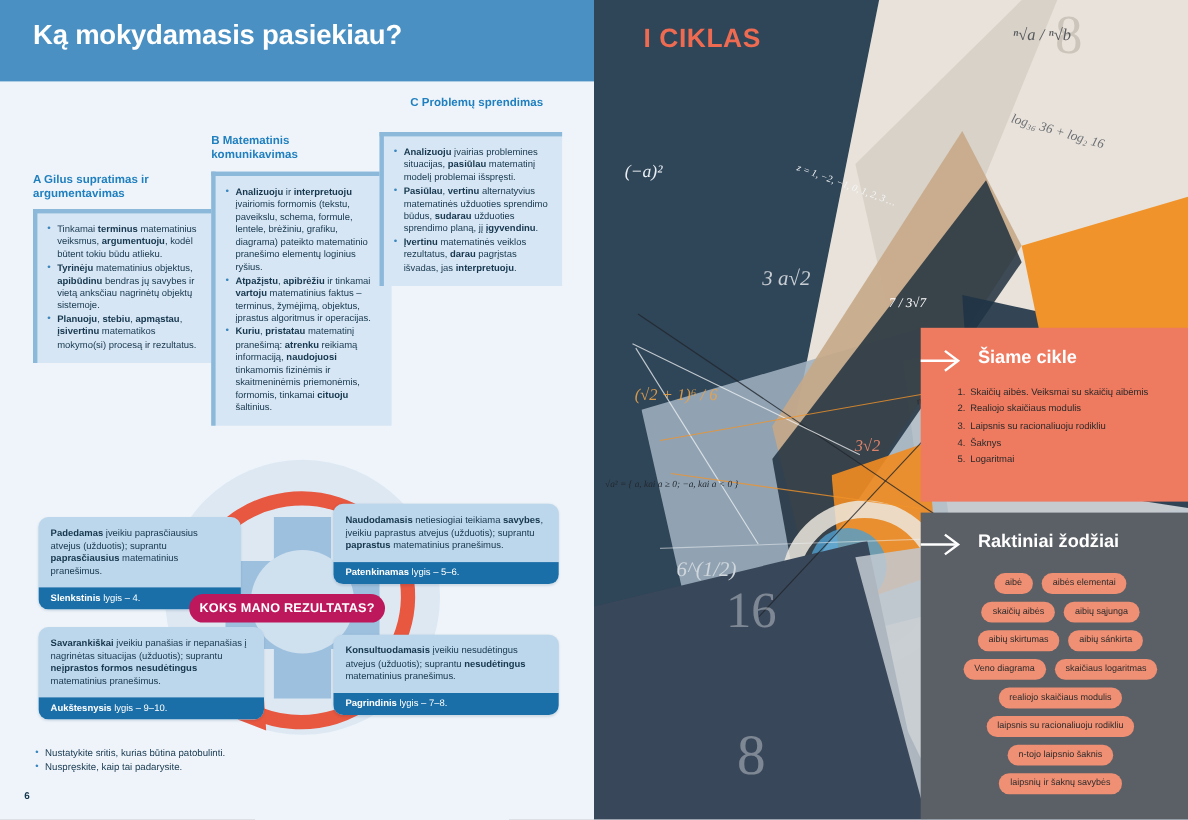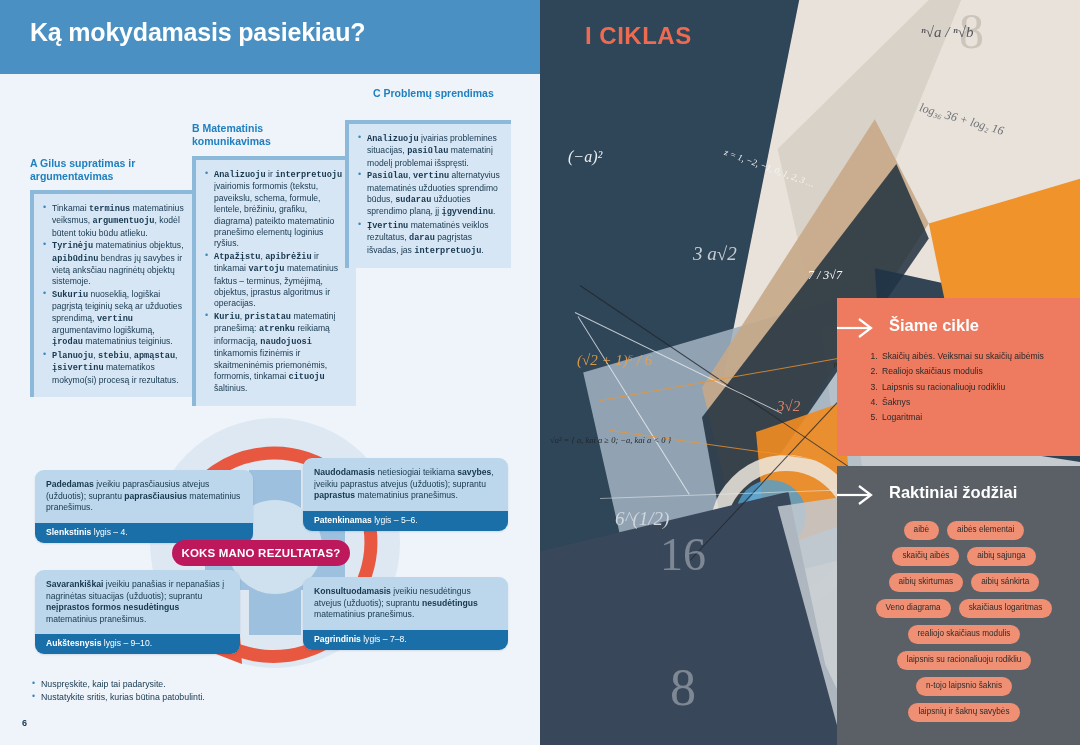--- a/index.html
+++ b/index.html
@@ -62,36 +62,36 @@
     border-left:4px solid #8cb9da;border-top:4px solid #8cb9da;
   }
   .bulletbox.a{left:30px;top:190px;width:145px;}
   .bulletbox.b{left:192px;top:156px;width:140px;}
   .bulletbox.c{left:345px;top:120px;width:142px;}
   .bulletbox ul{margin:0;padding:0;list-style:none;}
   .bulletbox li{position:relative;padding-left:9px;margin-bottom:1px;text-align:left;}
   .bulletbox li:before{
     content:"\2022";position:absolute;left:0;top:-1px;color:#3a87be;font-size:9px;
   }
-  .bulletbox b{font-weight:bold;font-family:Liberation Mono, monospace;}
+  .bulletbox b{font-weight:bold;}
 
   
   .levelbox{
     position:absolute;border-radius:9px;overflow:hidden;
     background:#bcd7ec;box-shadow:0 1px 2px rgba(10,40,70,.12);
   }
   .levelbox .body{
     padding:9px 11px 9px 11px;font-size:8.6px;line-height:11.6px;color:#16374e;
   }
   .levelbox .foot{
     background:#1b6fa8;color:#ffffff;padding:4px 11px 5px 11px;
     font-size:8.6px;line-height:11px;
   }
   .levelbox .foot b{font-weight:bold;}
-  .levelbox.lb1{left:35px;top:470px;width:218px;}
+  .levelbox.lb1{left:35px;top:470px;width:184px;}
   .levelbox.lb2{left:303px;top:458px;width:205px;}
   .levelbox.lb3{left:35px;top:570px;width:205px;}
   .levelbox.lb4{left:303px;top:577px;width:205px;}
 
   .center-badge{
     position:absolute;left:172px;top:540px;width:178px;height:26px;
     border-radius:13px;background:#be185d;color:#ffffff;
     font-size:11.5px;font-weight:bold;letter-spacing:.2px;
     display:flex;align-items:center;justify-content:center;
     z-index:6;
@@ -252,21 +252,20 @@
       <path d="M216 188 A104 104 0 0 1 80 230" fill="none" stroke="#e8573f" stroke-width="13"></path>
       <polygon points="92,220 68,238 94,248" fill="#e8573f"></polygon>
       <path d="M34 170 A104 104 0 0 0 46 196" fill="none" stroke="#e8573f" stroke-width="13"></path>
     </svg>
 
     <div class="col-head a">A Gilus supratimas ir argumentavimas</div>
     <div class="bulletbox a">
       <ul>
         <li>Tinkamai <b>terminus</b> matematinius veiksmus, <b>argumentuoju</b>, kodėl būtent tokiu būdu atlieku.</li>
         <li><b>Tyrinėju</b> matematinius objektus, <b>apibūdinu</b> bendras jų savybes ir vietą anksčiau nagrinėtų objektų sistemoje.</li>
-        <li><b>Sukuriu</b> nuoseklią, logiškai pagrįstą teiginių seką ar užduoties sprendimą, <b>vertinu</b> argumentavimo logiškumą, <b>įrodau</b> matematinius teiginius.</li>
         <li><b>Planuoju</b>, <b>stebiu</b>, <b>apmąstau</b>, <b>įsivertinu</b> matematikos mokymo(si) procesą ir rezultatus.</li>
       </ul>
     </div>
 
     <div class="col-head b">B Matematinis komunikavimas</div>
     <div class="bulletbox b">
       <ul>
         <li><b>Analizuoju</b> ir <b>interpretuoju</b> įvairiomis formomis (tekstu, paveikslu, schema, formule, lentele, brėžiniu, grafiku, diagrama) pateikto matematinio pranešimo elementų loginius ryšius.</li>
         <li><b>Atpažįstu</b>, <b>apibrėžiu</b> ir tinkamai <b>vartoju</b> matematinius faktus – terminus, žymėjimą, objektus, įprastus algoritmus ir operacijas.</li>
         <li><b>Kuriu</b>, <b>pristatau</b> matematinį pranešimą: <b>atrenku</b> reikiamą informaciją, <b>naudojuosi</b> tinkamomis fizinėmis ir skaitmeninėmis priemonėmis, formomis, tinkamai <b>cituoju</b> šaltinius.</li>
@@ -296,22 +295,22 @@
     </div>
     <div class="levelbox lb4">
       <div class="body"><b>Konsultuodamasis</b> įveikiu nesudėtingus atvejus (užduotis); suprantu <b>nesudėtingus</b> matematinius pranešimus.</div>
       <div class="foot"><b>Pagrindinis</b> lygis – 7–8.</div>
     </div>
 
     <div class="center-badge">KOKS MANO REZULTATAS?</div>
 
     <div class="footer-list">
       <ul>
+        <li>Nustatykite sritis, kurias būtina patobulinti.</li>
         <li>Nuspręskite, kaip tai padarysite.</li>
-        <li>Nustatykite sritis, kurias būtina patobulinti.</li>
       </ul>
     </div>
     <div class="page-num">6</div>
   </div>
 
   <div class="right-page">
 
     <div class="shape r-bg-dark"></div>
     <div class="shape r-cream-big"></div>
     <div class="shape r-cream-2"></div>

